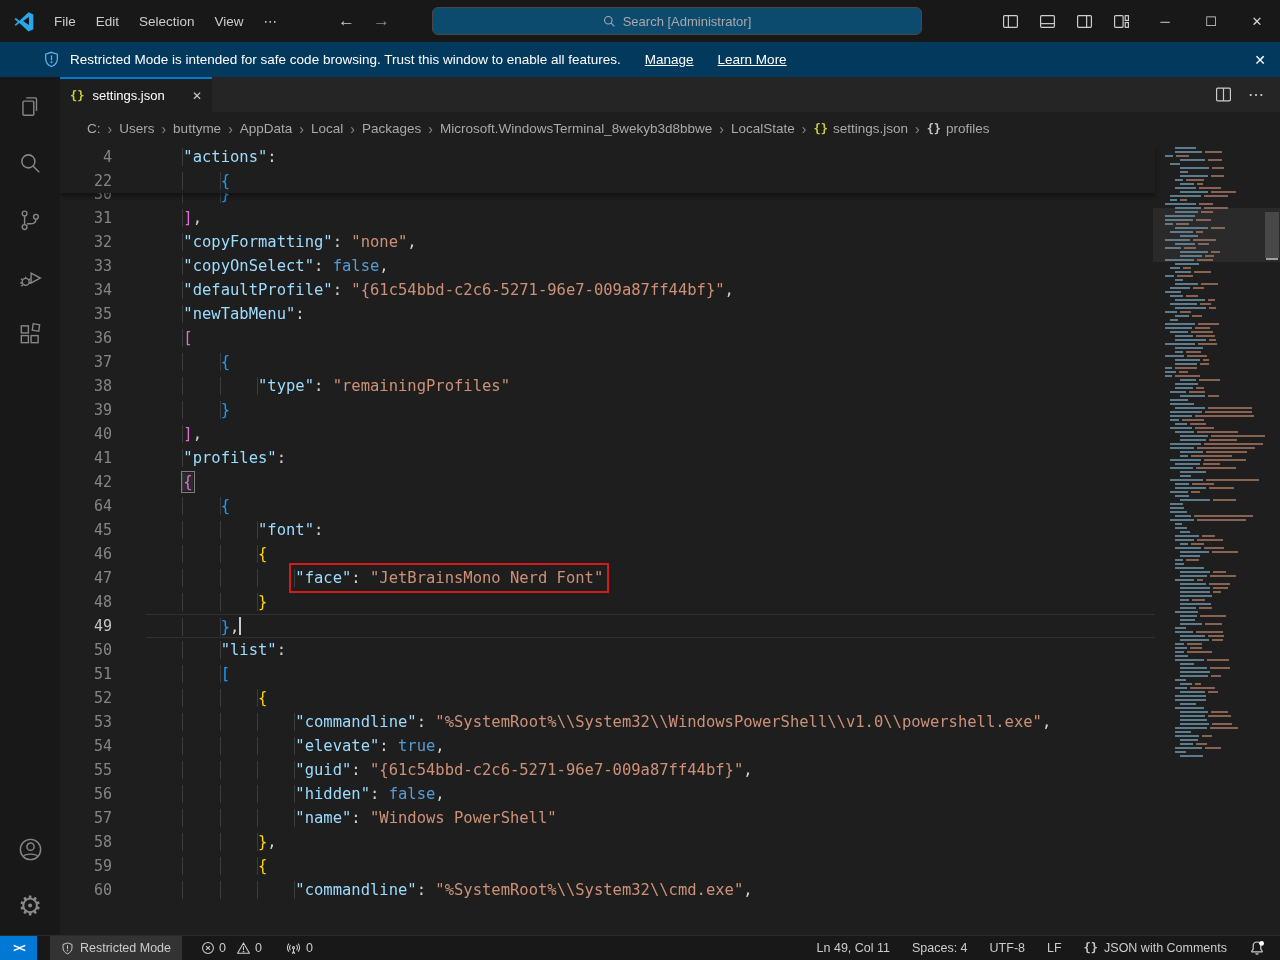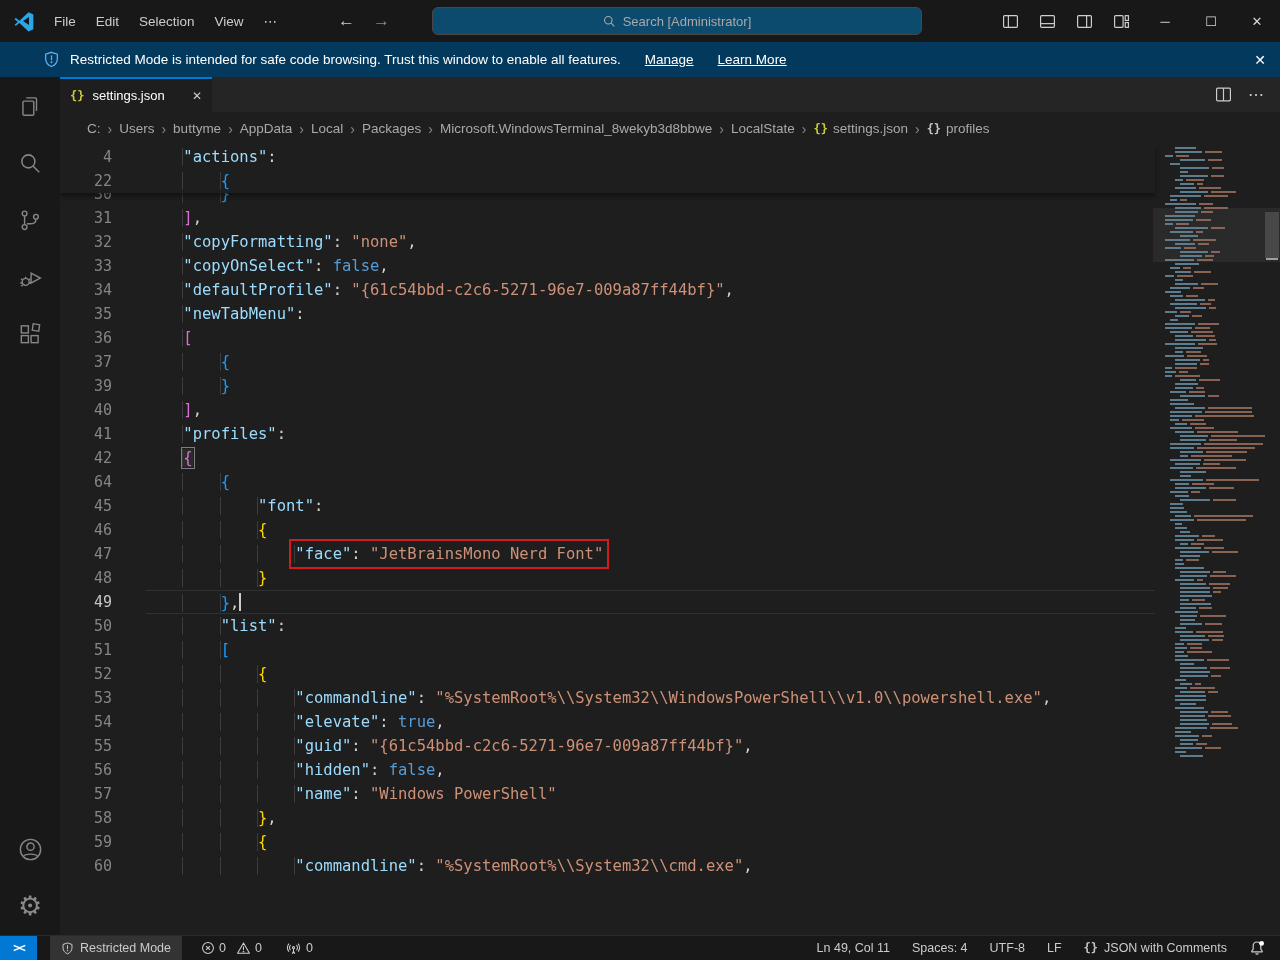--- a/index.html
+++ b/index.html
@@ -274,20 +274,21 @@
       </div>
     <div class="code-scroll">
         <div class="code-line"><span class="ln">30</span><span class="lc"><span class="ig">    </span><span class="ig">    </span><span class="tok-b3">}</span></span></div>
         <div class="code-line"><span class="ln">31</span><span class="lc"><span class="ig">    </span><span class="tok-b2">]</span><span class="tok-pn">,</span></span></div>
         <div class="code-line"><span class="ln">32</span><span class="lc"><span class="ig">    </span><span class="tok-key">"copyFormatting"</span><span class="tok-pn">: </span><span class="tok-str">"none"</span><span class="tok-pn">,</span></span></div>
         <div class="code-line"><span class="ln">33</span><span class="lc"><span class="ig">    </span><span class="tok-key">"copyOnSelect"</span><span class="tok-pn">: </span><span class="tok-kw">false</span><span class="tok-pn">,</span></span></div>
         <div class="code-line"><span class="ln">34</span><span class="lc"><span class="ig">    </span><span class="tok-key">"defaultProfile"</span><span class="tok-pn">: </span><span class="tok-str">"{61c54bbd-c2c6-5271-96e7-009a87ff44bf}"</span><span class="tok-pn">,</span></span></div>
         <div class="code-line"><span class="ln">35</span><span class="lc"><span class="ig">    </span><span class="tok-key">"newTabMenu"</span><span class="tok-pn">:</span></span></div>
         <div class="code-line"><span class="ln">36</span><span class="lc"><span class="ig">    </span><span class="tok-b2">[</span></span></div>
         <div class="code-line"><span class="ln">37</span><span class="lc"><span class="ig">    </span><span class="ig">    </span><span class="tok-b3">{</span></span></div>
+        <div class="code-line"><span class="ln">38</span><span class="lc"><span class="ig">    </span><span class="ig">    </span><span class="ig">    </span><span class="tok-key">"type"</span><span class="tok-pn">: </span><span class="tok-str">"remainingProfiles"</span></span></div>
         <div class="code-line"><span class="ln">39</span><span class="lc"><span class="ig">    </span><span class="ig">    </span><span class="tok-b3">}</span></span></div>
         <div class="code-line"><span class="ln">40</span><span class="lc"><span class="ig">    </span><span class="tok-b2">]</span><span class="tok-pn">,</span></span></div>
         <div class="code-line"><span class="ln">41</span><span class="lc"><span class="ig">    </span><span class="tok-key">"profiles"</span><span class="tok-pn">:</span></span></div>
         <div class="code-line"><span class="ln">42</span><span class="lc"><span class="ig">    </span><span class="match-box"><span class="tok-b2">{</span></span></span></div>
         <div class="code-line"><span class="ln">64</span><span class="lc"><span class="ig">    </span><span class="ig">    </span><span class="tok-b3">{</span></span></div>
         <div class="code-line"><span class="ln">45</span><span class="lc"><span class="ig">    </span><span class="ig">    </span><span class="ig">    </span><span class="tok-key">"font"</span><span class="tok-pn">:</span></span></div>
         <div class="code-line"><span class="ln">46</span><span class="lc"><span class="ig">    </span><span class="ig">    </span><span class="ig">    </span><span class="tok-b1">{</span></span></div>
         <div class="code-line"><span class="ln">47</span><span class="lc"><span class="ig">    </span><span class="ig">    </span><span class="ig">    </span><span class="ig">    </span><span class="red-box"><span class="tok-key">"face"</span><span class="tok-pn">: </span><span class="tok-str">"JetBrainsMono Nerd Font"</span></span></span></div>
         <div class="code-line"><span class="ln">48</span><span class="lc"><span class="ig">    </span><span class="ig">    </span><span class="ig">    </span><span class="tok-b1">}</span></span></div>
         <div class="code-line current"><span class="ln">49</span><span class="lc"><span class="ig">    </span><span class="ig">    </span><span class="tok-b3">}</span><span class="tok-pn">,</span><span class="cursor"></span></span></div>

